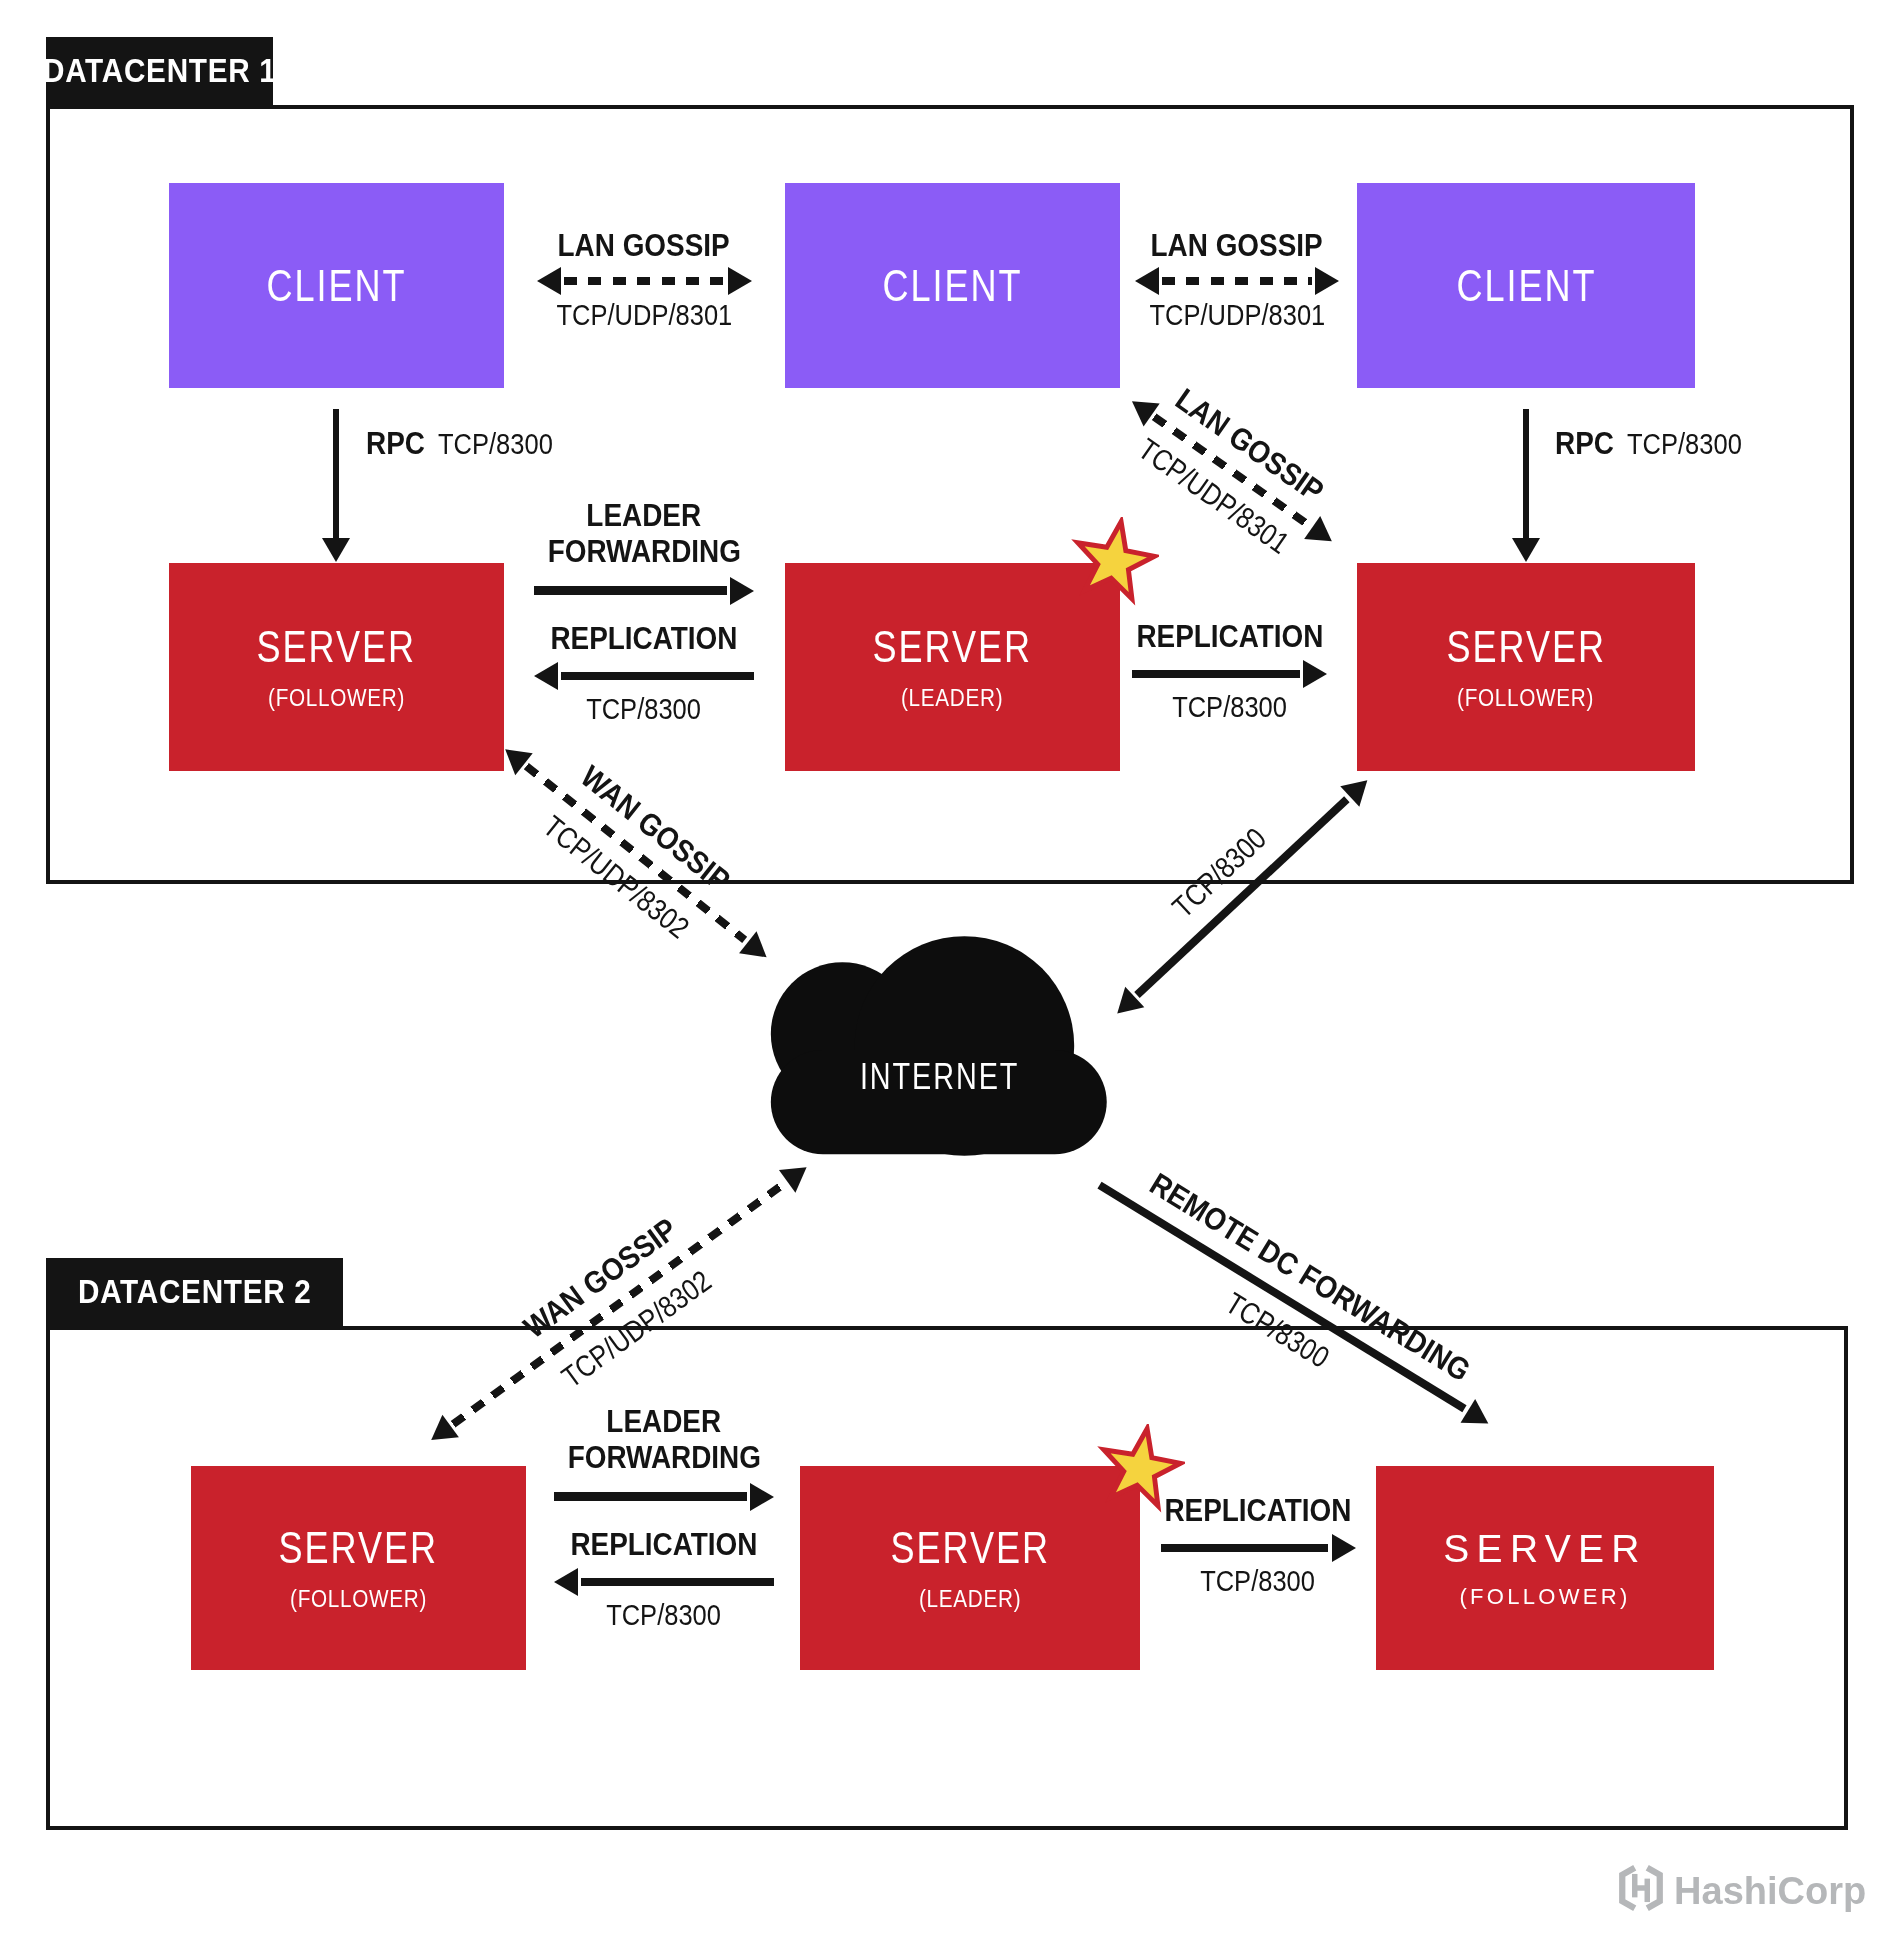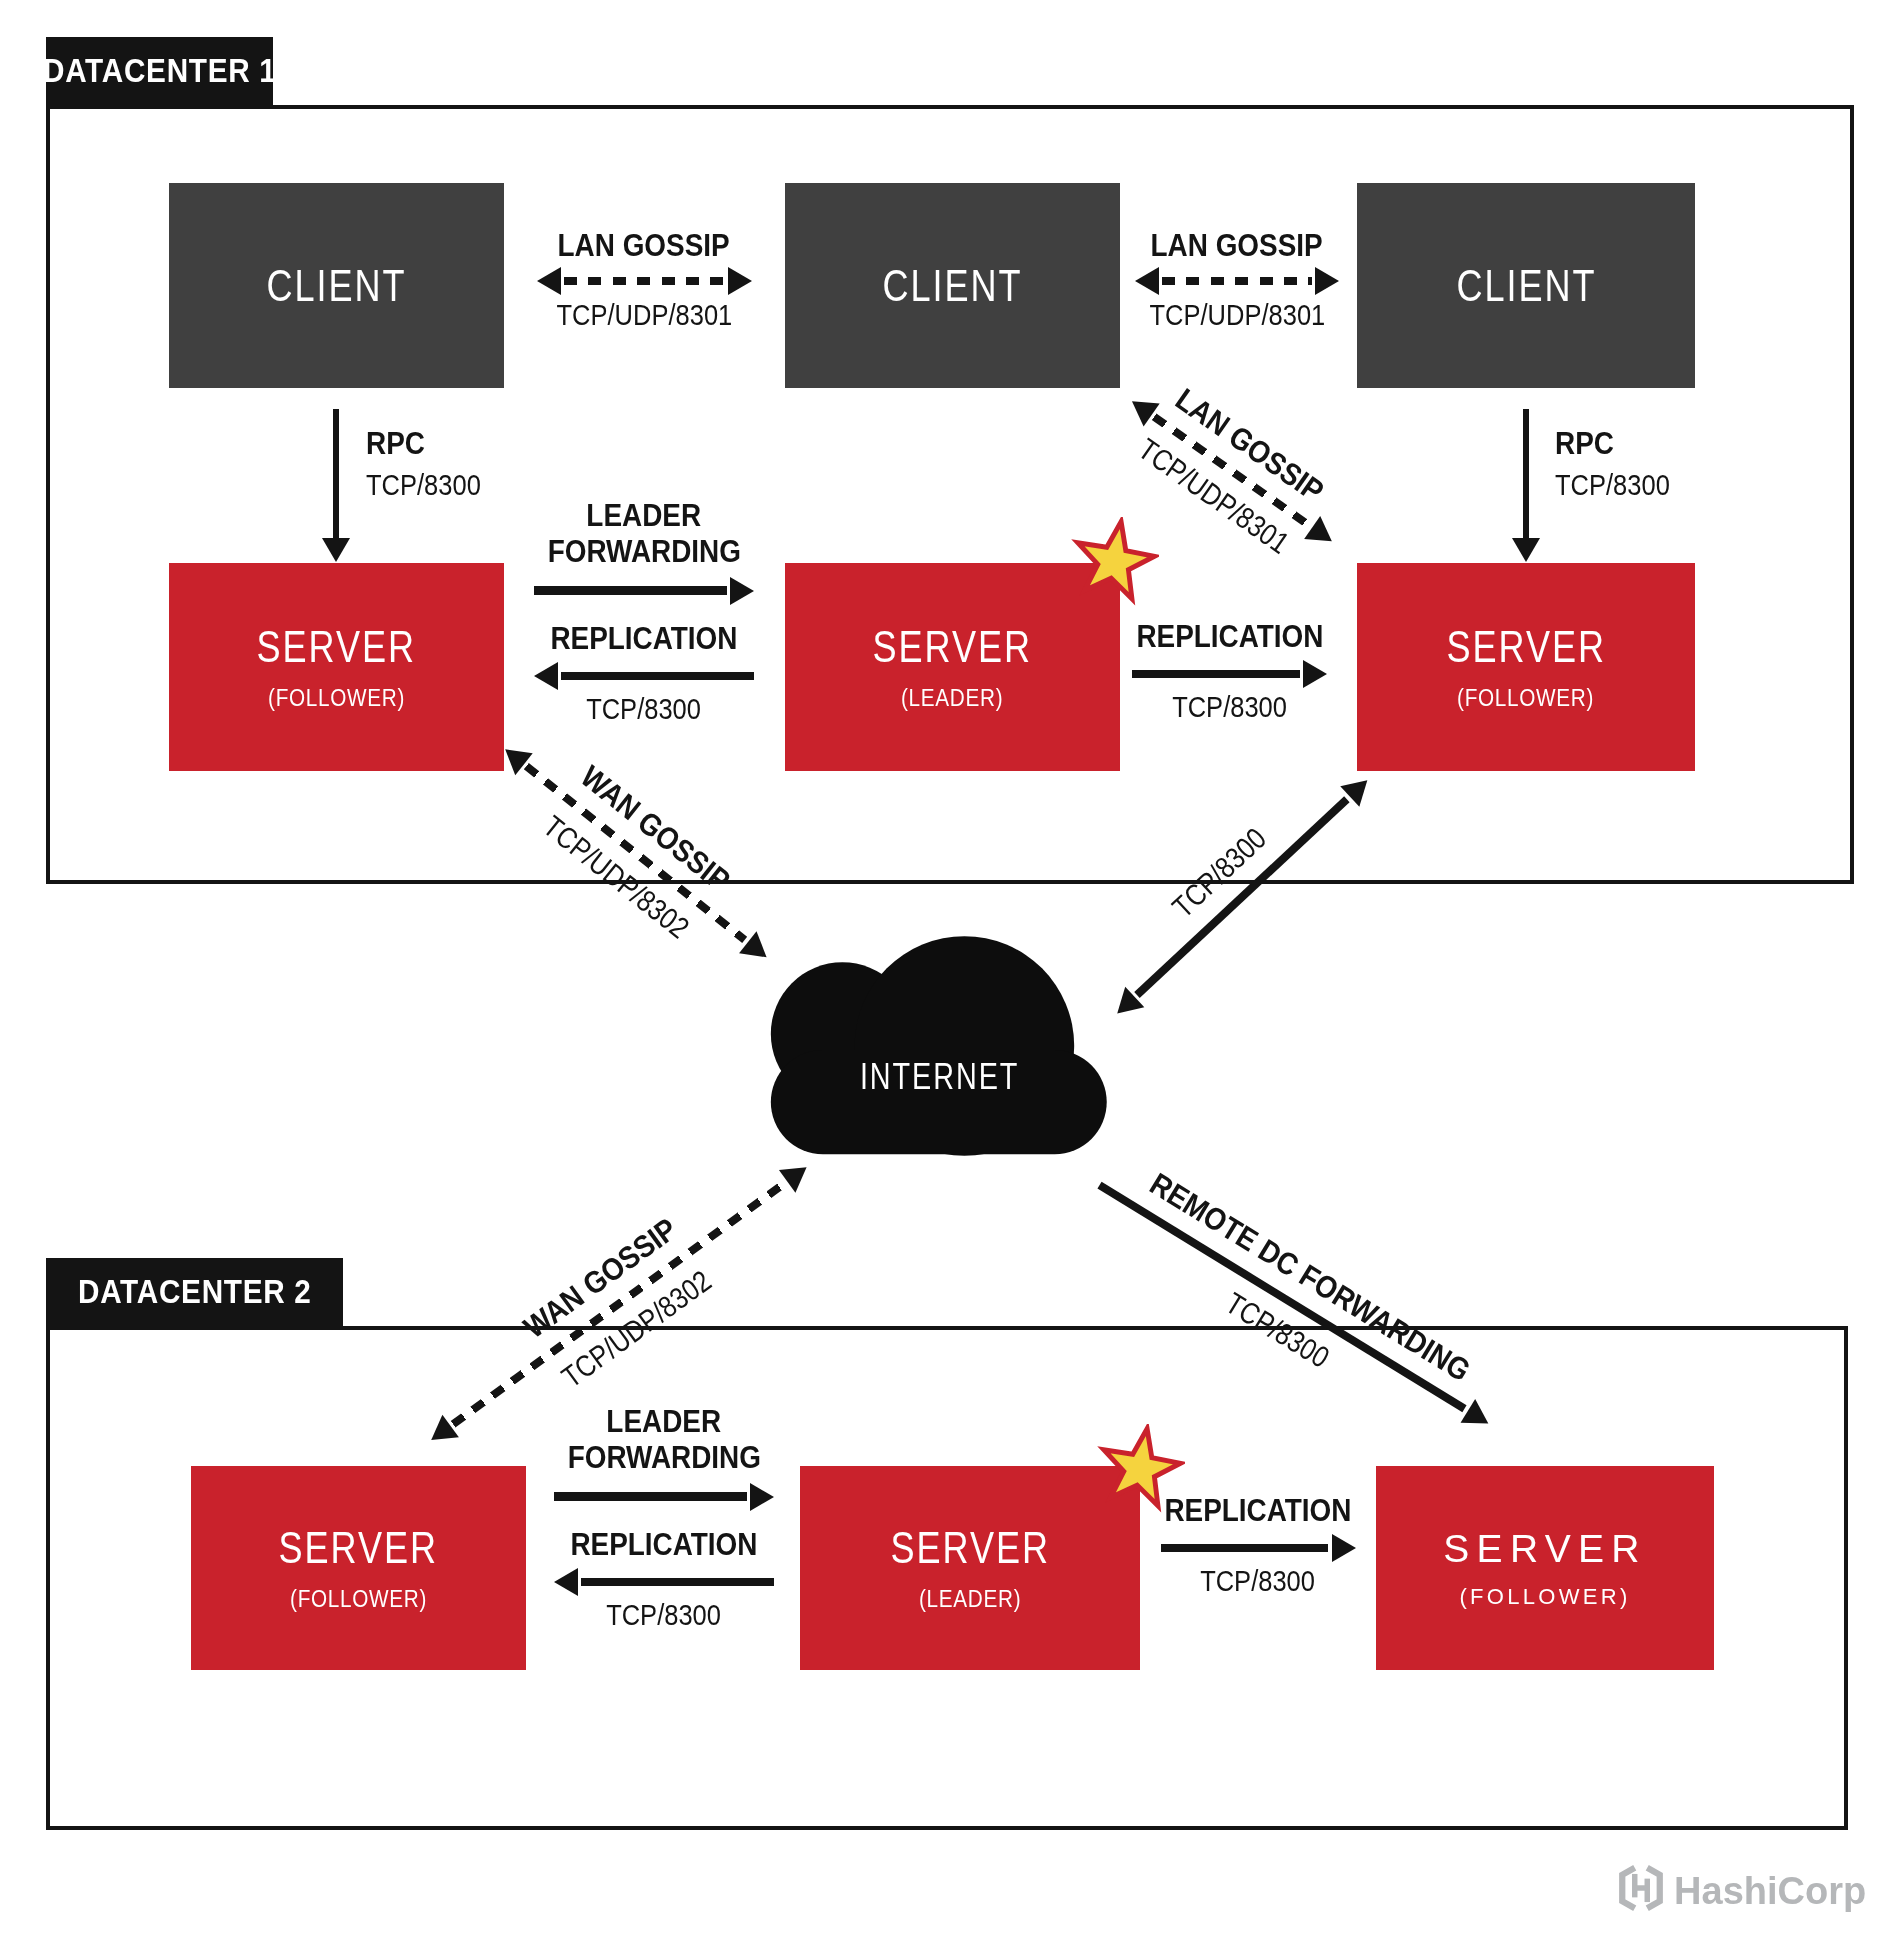--- a/index.html
+++ b/index.html
@@ -11,21 +11,21 @@
   .dc-box { position:absolute; border:4.1px solid #141414; box-sizing:border-box; background:transparent; }
   #dc1-box { left:46px; top:105px; width:1808px; height:779px; }
   #dc2-box { left:46px; top:1326px; width:1802px; height:504px; }
   .dc-label { position:absolute; background:#141414; color:#ffffff; display:flex; align-items:center; justify-content:center; }
   .dc-label span { font-size:33px; font-weight:700; letter-spacing:0.8px; transform:scaleX(0.9); white-space:nowrap; }
   #dc1-label { left:46px; top:37px; width:227px; height:68px; }
   #dc2-label { left:46px; top:1258px; width:297px; height:68px; }
 
   
   .node { position:absolute; display:flex; flex-direction:column; align-items:center; justify-content:center; }
-  .client { background:#404040; }
+  .client { background:#8b5cf6; }
   .server { background:#c9222c; }
   .node .title { color:#fff; font-size:44px; font-weight:400; letter-spacing:2.4px; transform:scaleX(0.82); white-space:nowrap; }
   .node .role  { color:#fff; font-size:24.4px; font-weight:400; letter-spacing:0.8px; margin-top:11.4px; transform:scaleX(0.85); white-space:nowrap; }
   .node.wide .title { font-size:39px; letter-spacing:7.3px; transform:none; }
   .node.wide .role  { font-size:22px; letter-spacing:3.3px; transform:none; margin-top:13px; }
   #c1 { left:169px;  top:183px; width:335px; height:205px; }
   #c2 { left:785px;  top:183px; width:335px; height:205px; }
   #c3 { left:1357px; top:183px; width:338px; height:205px; }
   #s1 { left:169px;  top:563px; width:335px; height:208px; }
   #s2 { left:785px;  top:563px; width:335px; height:208px; }
@@ -46,21 +46,21 @@
   .ah { width:0; height:0; border-top:14px solid transparent; border-bottom:14px solid transparent; }
   .ah.left  { border-right:24.4px solid #141414; margin-right:3.3px; }
   .ah.right { border-left:24.4px solid #141414; margin-left:3.3px; }
 
   
   .varrow { position:absolute; display:flex; flex-direction:column; align-items:center; width:28px; }
   .varrow .vshaft { width:6.5px; flex:1; background:#141414; }
   .varrow .vh { width:0; height:0; border-left:14px solid transparent; border-right:14px solid transparent; border-top:24.4px solid #141414; }
   #rpc1-arrow { left:322px;  top:409px; height:153px; }
   #rpc2-arrow { left:1512px; top:409px; height:153px; }
-  .rpc-labels { position:absolute; display:flex; flex-direction:column; gap:6.5px; }
+  .rpc-labels { position:absolute; display:flex; flex-direction:row; gap:6.5px; }
   .rpc-labels .blabel, .rpc-labels .plabel { text-align:left; transform-origin:left center; line-height:34px; }
   #rpc1-labels { left:366px;  top:427px; }
   #rpc2-labels { left:1555px; top:427px; }
 
   
   .conn { position:absolute; display:flex; flex-direction:column; align-items:center; }
   .mt2 { margin-top:1.6px; } .mt4 { margin-top:3.3px; } .mt6 { margin-top:4.9px; }
   .mt8 { margin-top:6.5px; } .mt20 { margin-top:16.3px; }
   #lan1 { left:522px;  top:228px; width:244px; }
   #lan2 { left:1115px; top:228px; width:244px; }

